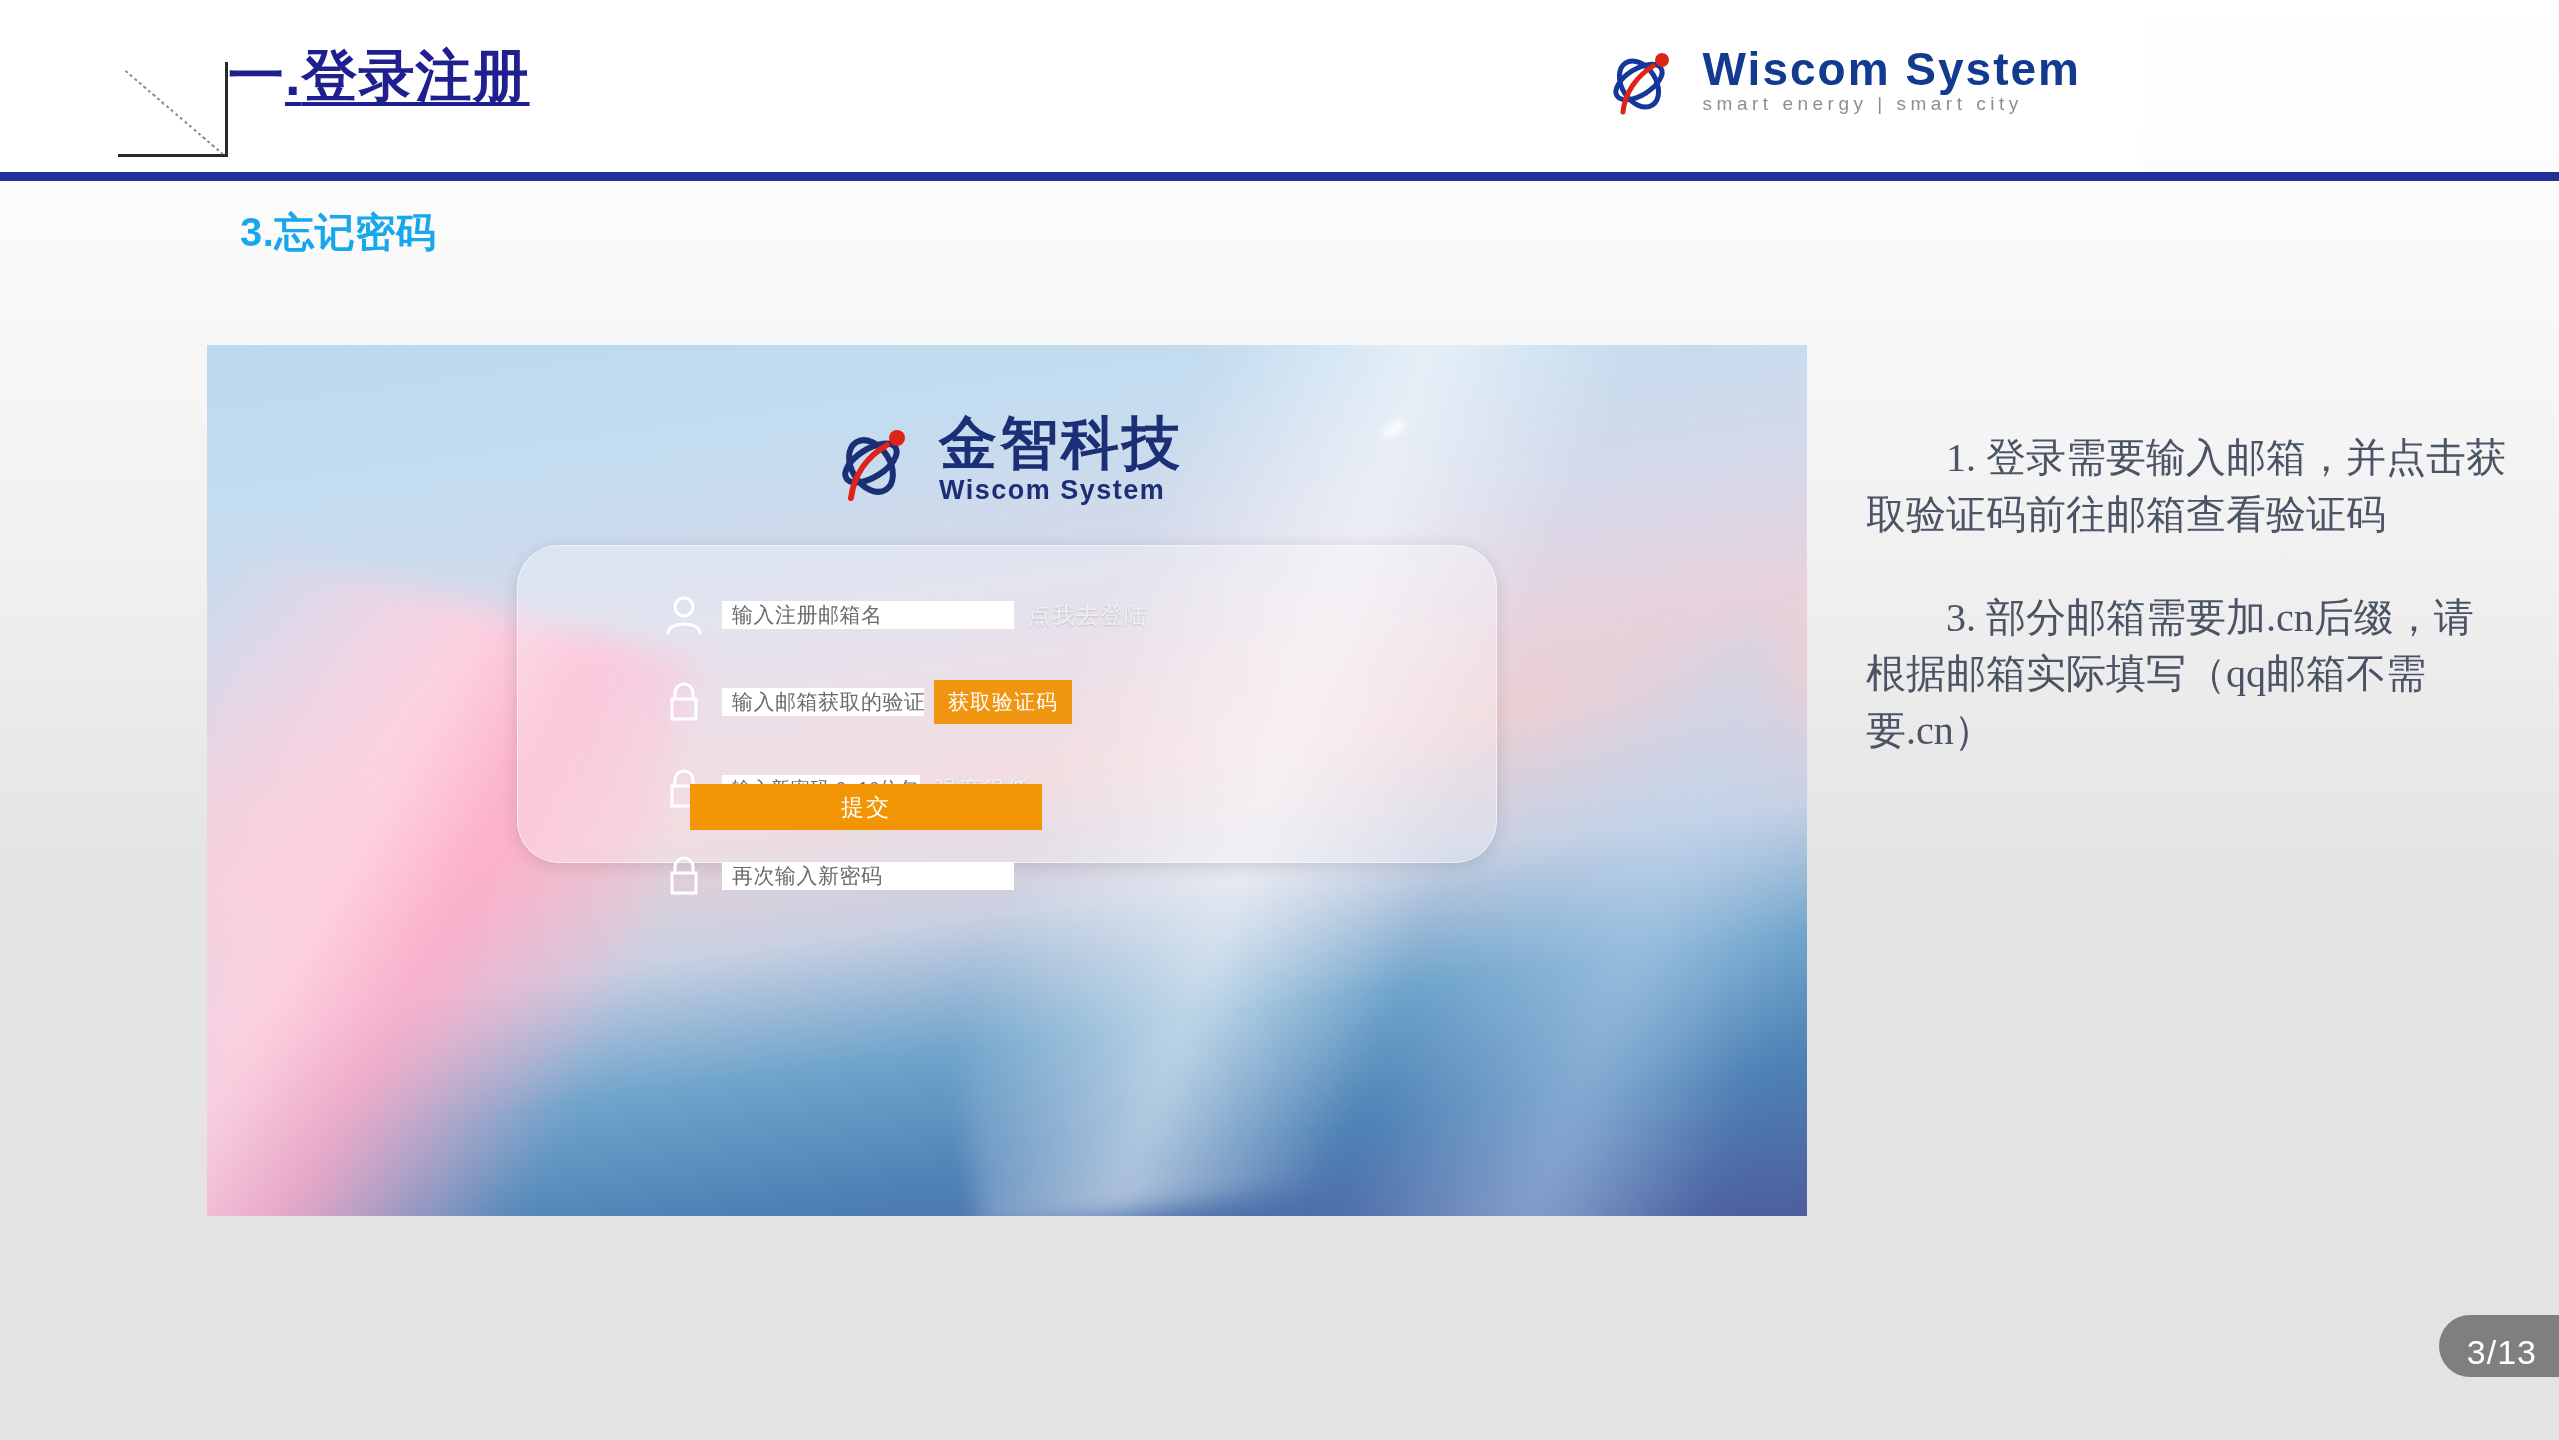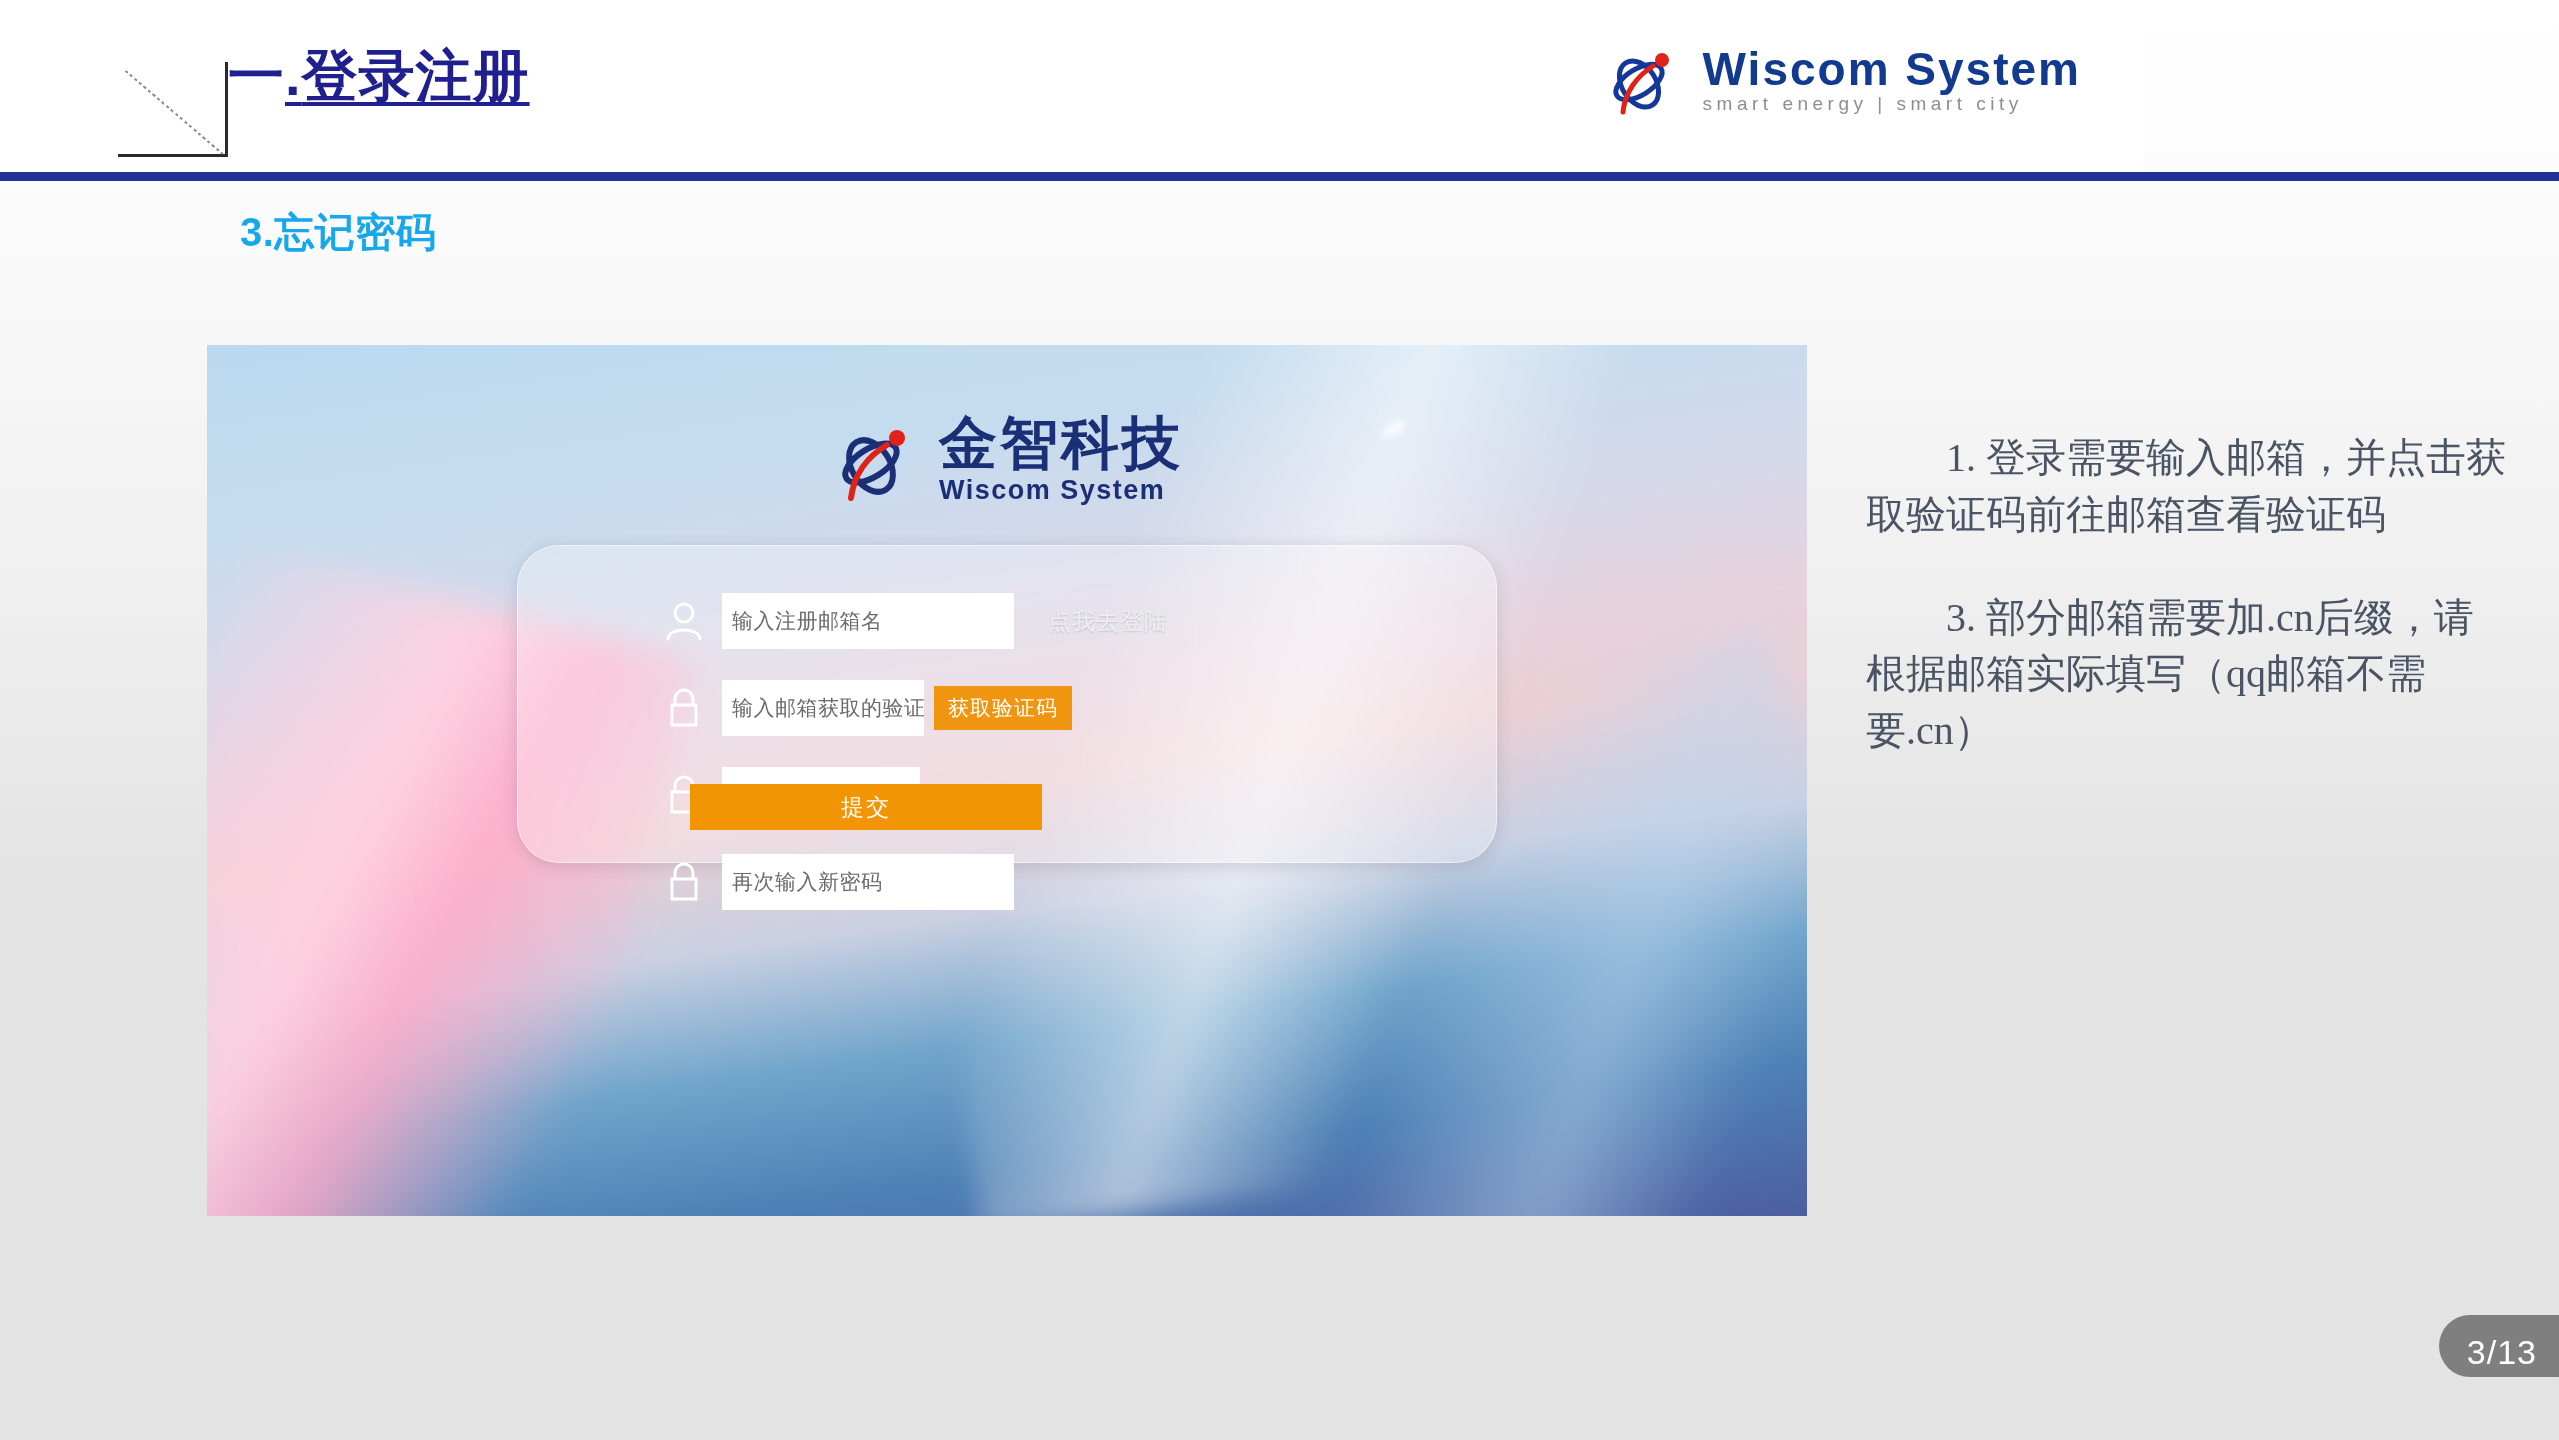--- a/index.html
+++ b/index.html
@@ -64,24 +64,24 @@
   .shot-logo-en { font-size:27px; font-weight:bold; color:#1b2f77; letter-spacing:1.5px; line-height:1.2; }
 
   
   .form-card { position:absolute; left:310px; top:200px; width:980px; height:318px;
       border-radius:42px; background:rgba(255,255,255,.30);
       border:1px solid rgba(255,255,255,.55);
       box-shadow:0 3px 16px rgba(60,70,90,.18); backdrop-filter:blur(2px); }
 
   .field-row { position:absolute; display:flex; align-items:center; }
   .f-icon { width:44px; height:44px; flex:none; position:relative; margin-right:16px; }
-  .f-input { height:56px; background:#ffffff; border:0; display:flex; align-items:center;
+  .f-input { height:28px; background:#ffffff; border:0; display:flex; align-items:center;
       padding:0 10px; font-size:21px; color:#6a6a6a; font-family:"Liberation Sans",sans-serif;
       letter-spacing:.5px; overflow:hidden; white-space:nowrap; }
-  .f-side-link { margin-left:34px; font-size:23px; color:#eef1f4; letter-spacing:1px;
+  .f-side-link { margin-left:14px; font-size:23px; color:#eef1f4; letter-spacing:1px;
       text-shadow:0 1px 2px rgba(0,0,0,.18); }
   .f-side-text { margin-left:14px; font-size:23px; color:#f2f4f7; letter-spacing:1px;
       text-shadow:0 1px 2px rgba(0,0,0,.18); }
   .f-btn-orange { margin-left:10px; height:44px; background:#ef9510; color:#fff; font-size:21px;
       display:flex; align-items:center; justify-content:center; padding:0 14px; letter-spacing:1px; }
 
   .submit-btn { position:absolute; left:483px; top:439px; width:352px; height:46px; background:#f29505;
       color:#ffffff; font-size:23px; display:flex; align-items:center; justify-content:center;
       letter-spacing:2px; }
 

